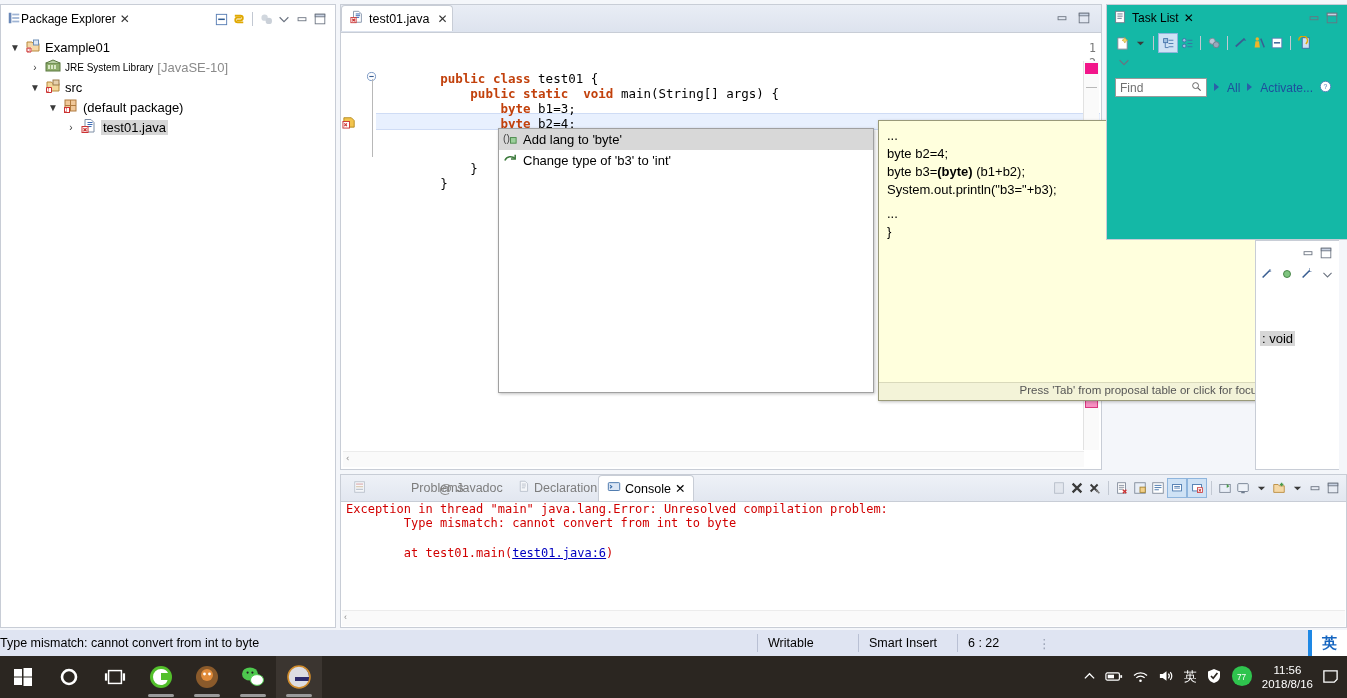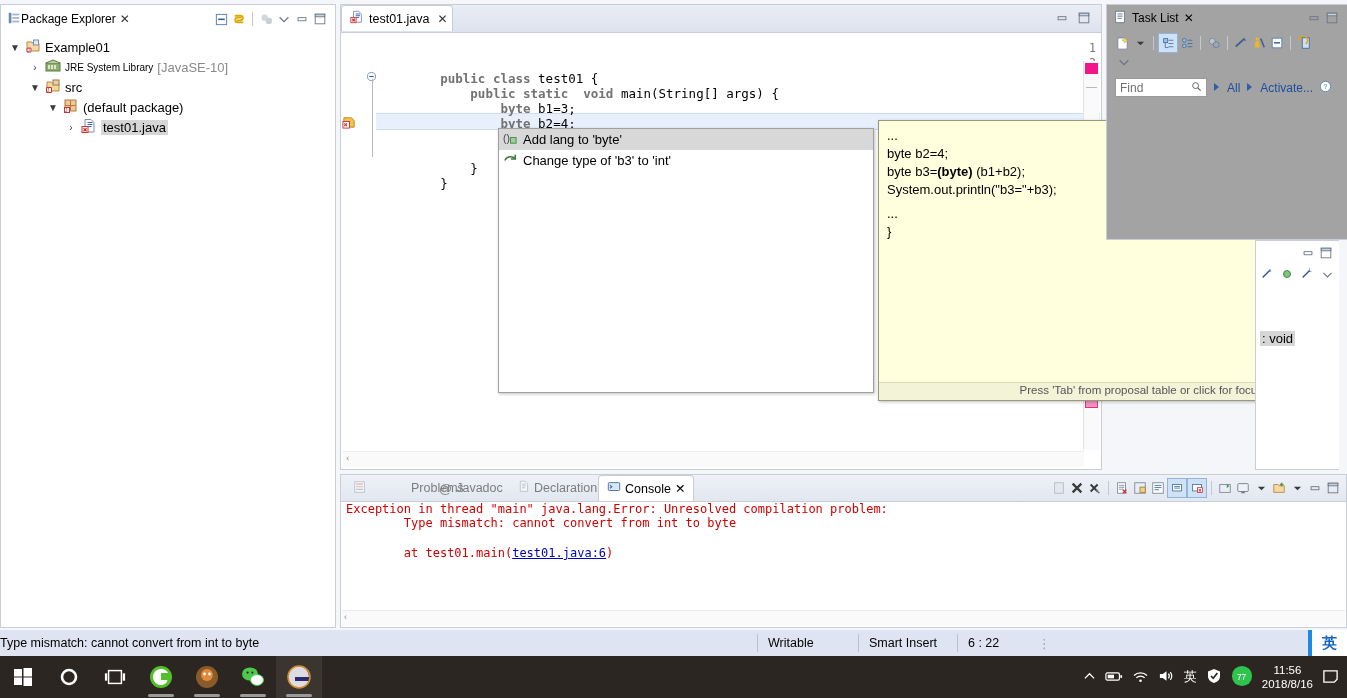--- a/index.html
+++ b/index.html
@@ -34,21 +34,21 @@
   
   #editor{left:340px;top:4px;width:762px;height:466px;background:#fff;border:1px solid #c8cdd6;}
   #edtabs{height:27px;background:linear-gradient(#e9edf5,#dde3ee);position:relative;border-bottom:1px solid #c8cdd6;}
   .code{position:absolute;left:1px;top:28px;right:1px;bottom:1px;overflow:hidden;background:#fff;
         font-family:"DejaVu Sans Mono","Liberation Mono",monospace;font-size:12.5px;}
   .gutter{position:absolute;left:0;top:0;width:34px;bottom:0;background:#fff;}
   .lnum{position:absolute;right:4px;color:#787878;font-size:11.5px;font-family:"DejaVu Sans Mono",monospace;}
   .annbar{position:absolute;left:0;width:14px;background:
      repeating-linear-gradient(45deg,#6f8fcf 0 2px,#c9d6ee 2px 4px);}
   .codeline{position:absolute;left:38px;white-space:pre;}
-  .kw{color:#737373;font-weight:bold;}
+  .kw{color:#c2410c;font-weight:bold;}
   .fld{color:#0000c0;font-style:italic;}
   .hl-line{position:absolute;left:34px;right:0;height:17px;background:#e8f0fe;border-top:1px solid #cfdcf5;border-bottom:1px solid #cfdcf5;box-sizing:border-box;}
   .occ{background:#fbe6b5;}
   .selx{background:#2f6fd0;color:#fff;}
   .foldline{position:absolute;left:30px;width:1px;background:#b8b8b8;}
 
   
   .vsb{position:absolute;right:1px;top:28px;width:15px;bottom:18px;background:#fafafa;border-left:1px solid #e2e2e2;}
   .vsb .up,.vsb .dn{position:absolute;left:0;width:15px;height:14px;text-align:center;font-size:9px;color:#8a8a8a;line-height:14px;}
   .vsb .thumb{position:absolute;left:2px;top:26px;width:11px;height:1px;background:#b9b9b9;}
@@ -72,21 +72,21 @@
   .cotab{position:absolute;top:0;height:26px;display:flex;align-items:center;gap:4px;padding:0 8px;
          font-size:12.5px;box-sizing:border-box;color:#7d7d7d;}
   .cotab.active{background:#fff;border:1px solid #c8cdd6;border-bottom:none;border-radius:4px 4px 0 0;color:#000;}
   .cobody{position:absolute;left:1px;top:27px;right:1px;bottom:17px;overflow:hidden;
           font-family:"DejaVu Sans Mono","Liberation Mono",monospace;font-size:12px;}
   .coline{white-space:pre;}
   .red{color:#d10000;}
   .link{color:#0000c0;text-decoration:underline;}
 
   
-  #tasks{left:1106px;top:4px;width:241px;height:236px;background:#a3a3a3;border:1px solid #c8cdd6;border-right:none;}
+  #tasks{left:1106px;top:4px;width:241px;height:236px;background:#14b8a6;border:1px solid #c8cdd6;border-right:none;}
   .findbox{width:92px;height:19px;border:1px solid #9a9a9a;background:#fff;display:flex;align-items:center;
            padding:0 4px;box-sizing:border-box;font-size:12px;color:#707070;justify-content:space-between;}
   .blue{color:#1e4e9c;}
 
   
   #outline{left:1255px;top:240px;width:84px;height:230px;background:#fff;border:1px solid #c8cdd6;border-right:none;}
 
   
   #status{position:absolute;left:0;top:630px;width:1347px;height:26px;background:#dfe4f2;
           display:flex;align-items:center;font-size:12.5px;}

